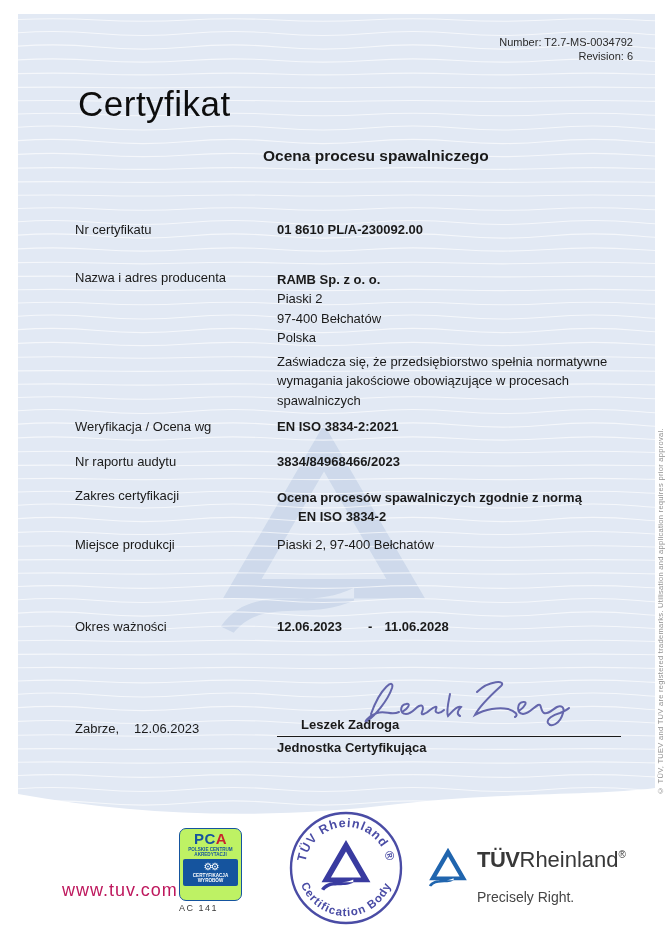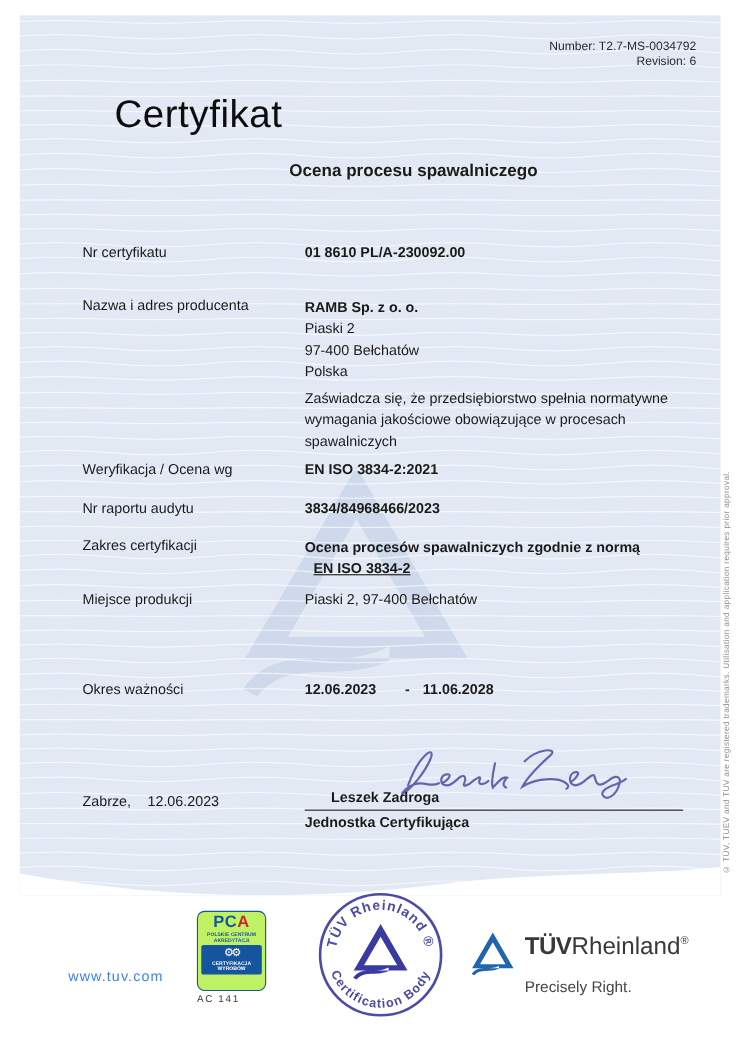--- a/index.html
+++ b/index.html
@@ -5,39 +5,39 @@
   * { margin:0; padding:0; box-sizing:border-box; }
   html,body { background:#ffffff; }
   .page {
     position:relative; width:671px; height:947px; background:#ffffff;
     overflow:hidden; font-family:"Liberation Sans", sans-serif; color:#1a1a1a;
   }
   .cert-bg { position:absolute; left:18px; top:14px; width:637px; height:800px; background:#e2e9f4; z-index:0; }
   .cert-bg svg { position:absolute; left:0; top:0; }
 
   .doc-number { position:absolute; right:38px; top:35px; text-align:right; font-size:11px; line-height:14px; color:#2a2a2a; z-index:2; }
-  .page-title { position:absolute; left:78px; top:84px; font-size:35px; font-weight:400; color:#0d0d0d; letter-spacing:0.5px; z-index:2;margin-left:26px; }
+  .page-title { position:absolute; left:78px; top:84px; font-size:35px; font-weight:400; color:#0d0d0d; letter-spacing:0.5px; z-index:2; }
   .subtitle { position:absolute; left:263px; top:147px; font-size:15.5px; font-weight:700; z-index:2; }
 
   .flabel { position:absolute; left:75px; font-size:13px; white-space:nowrap; z-index:2; }
   .fvalue { position:absolute; left:277px; font-size:13px; white-space:nowrap; z-index:2; }
   .b { font-weight:700; }
   .addr-block { line-height:19.3px; }
   .statement { position:absolute; left:277px; top:352px; width:332px; font-size:13px; line-height:19.3px; white-space:normal; z-index:2; }
-  .scope-l2 { margin-left:8px;text-decoration:underline; }
+  .scope-l2 { margin-left:21px; }
   .validity .sep { margin-left:26px; margin-right:12px; font-weight:700; }
 
   .sig-svg { position:absolute; left:355px; top:674px; z-index:2; }
   .place-date { position:absolute; left:75px; top:721px; font-size:13px; z-index:2; }
   .place-date .date { margin-left:15px; }
   .signer { position:absolute; left:277px; top:717px; font-size:13px; font-weight:700; z-index:3;padding-left:24px; }
   .sig-line { position:absolute; left:277px; top:736px; width:344px; height:1.4px; background:#1a1a1a; z-index:2; }
   .signer-role { position:absolute; left:277px; top:740px; font-size:13px; font-weight:700; z-index:2; }
 
-  .website { position:absolute; left:62px; top:880px; font-size:13px; letter-spacing:1px; color:#3b82f6; z-index:2; }
+  .website { position:absolute; left:62px; top:880px; font-size:18px; letter-spacing:1px; color:#be185d; z-index:2; }
 
   .pca-badge { position:absolute; left:179px; top:828px; width:63px; height:73px; background:#bef264;
     border:1.6px solid #15549e; border-radius:7px; text-align:center; padding-top:2px; z-index:2; }
   .pca-top { font-size:15px; font-weight:700; line-height:15px; color:#15549e; letter-spacing:0.5px; }
   .pca-a { color:#c9252c; }
   .pca-org { font-size:4.6px; font-weight:700; color:#15549e; line-height:5px; margin-top:1px; }
   .pca-cert { margin:2px 3px 0; background:#15549e; border-radius:2px; color:#fff; padding:2px 0 3px; }
   .pca-gears { font-size:10px; line-height:11px; letter-spacing:-2px; color:#fff; }
   .pca-cert-text { font-size:4.6px; font-weight:700; line-height:5px; margin-top:1px; }
   .ac-number { position:absolute; left:179px; top:903px; width:63px; font-size:9px; letter-spacing:1.5px; color:#3a3a3a; z-index:2; }

